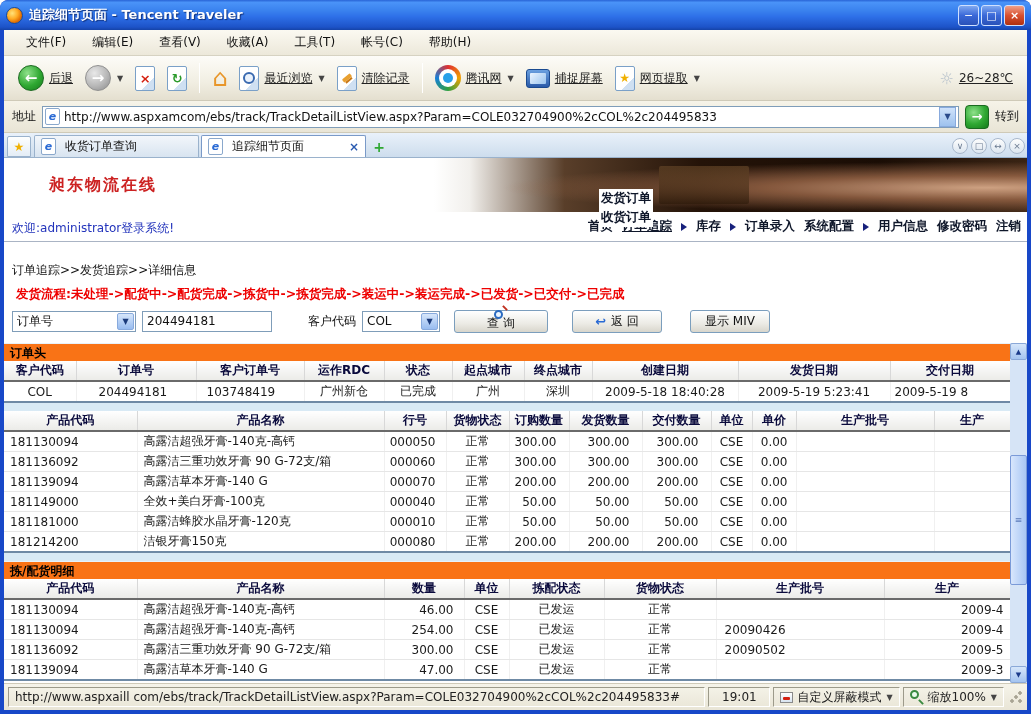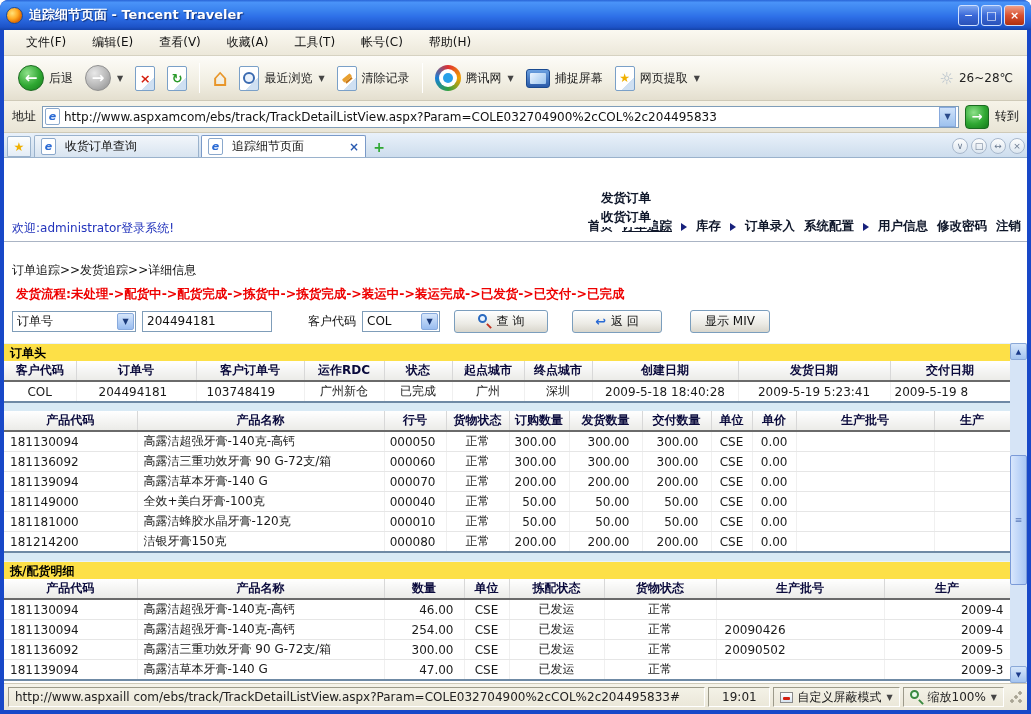--- a/index.html
+++ b/index.html
@@ -25,21 +25,21 @@
   .menubar { position:absolute; top:30px; left:4px; right:4px; height:26px;
     background:linear-gradient(180deg,#fbf9f1,#ece8da); border-bottom:1px solid #d6d2c2;
     display:flex; align-items:center; padding-left:10px; gap:2px; }
   .menu-item { font-size:12px; color:#111; padding:3px 12px; }
 
   
   .toolbar { position:absolute; top:56px; left:4px; right:4px; height:45px;
     background:linear-gradient(180deg,#fdfcf8 0%,#f1eee2 60%,#e4dfcf 100%); border-bottom:1px solid #cfcab8;
     display:flex; align-items:center; padding:0 8px; }
   .tb-item { display:flex; align-items:center; gap:5px; padding:3px 6px; border-radius:3px; }
-  .tb-label { font-size:12px; color:#222; white-space:nowrap; }
+  .tb-label { font-size:12px; color:#222; white-space:nowrap;text-decoration:underline; }
   .tb-sep { width:1px; height:30px; background:#cdc8b6; border-right:1px solid #fff; margin:0 6px; }
   .caret { font-size:8px; color:#444; margin-left:1px; }
   .circle-ic { width:26px; height:26px; border-radius:50%; display:flex; align-items:center; justify-content:center;
     color:#fff; font-size:15px; font-weight:bold; }
   .circle-ic.green { background:radial-gradient(circle at 35% 30%,#8ee08a,#2fa832 55%,#157a1a); border:1px solid #1a6a20; }
   .circle-ic.gray  { background:radial-gradient(circle at 35% 30%,#e8e8e8,#b8b8b8 55%,#8a8a8a); border:1px solid #909090; }
   .page-ic { position:relative; width:20px; height:25px; background:linear-gradient(135deg,#ffffff 70%,#cfe0f2 70%);
     border:1px solid #7aa0c8; border-radius:2px; display:flex; align-items:center; justify-content:center; }
   .page-ic .ov { font-size:13px; font-weight:bold; line-height:1; }
   .ov.red { color:#d42010; } .ov.green { color:#2a9a2a; } .ov.star { color:#f0b000; font-size:12px; }
@@ -130,21 +130,21 @@
   .xp-btn { height:23px; border:1px solid #7b9ebd; border-radius:3px; background:linear-gradient(180deg,#ffffff,#ecebe5 60%,#d8d6cc);
     display:flex; align-items:center; justify-content:center; gap:5px; font-size:12px; color:#111; padding:0 12px; }
   .mini-mag { position:relative; width:14px; height:14px; }
   .mini-mag .lens { position:absolute; top:0; left:0; width:9px; height:9px; border-radius:50%; border:2px solid #2a6ac0; background:#eaf4ff; }
   .mini-mag .handle { position:absolute; width:6px; height:2px; background:#c03020; bottom:1px; right:0; transform:rotate(45deg); }
   .ret-ic { color:#2a6ad4; font-size:13px; font-weight:bold; }
 
   
   .tables-region { position:absolute; top:185px; left:0; right:0; height:340px; display:flex; }
   .tables { flex:1; overflow:hidden; }
-  .section-band { height:18px; background:#fde047; border-top:1px solid #e8f2fa; font-size:12px; font-weight:bold; color:#000;
+  .section-band { height:18px; background:#f97316; border-top:1px solid #e8f2fa; font-size:12px; font-weight:bold; color:#000;
     padding:1px 0 0 6px; }
   .gap { height:8px; background:#d9eaf5; }
   table { border-collapse:collapse; table-layout:fixed; width:100%; font-size:12px; }
   th { background:linear-gradient(180deg,#ffffff,#ebebe8); color:#0a0a3c; font-weight:bold; height:20px;
     border-bottom:2px solid #6a6a6a; border-right:1px solid #d8d8d8; padding:1px 3px; text-align:center;
     white-space:nowrap; overflow:hidden; }
   td { height:19px; color:#1a1a1a; border-bottom:1px solid #e6e6e6; border-right:1px solid #f0f0f0;
     padding:1px 4px; text-align:center; white-space:nowrap; overflow:hidden; }
   .tbl { border-bottom:2px solid #6f8aa5; }
   
@@ -314,20 +314,26 @@
     <div class="tab-right">
       <div class="round-btn">∨</div>
       <div class="round-btn">□</div>
       <div class="round-btn">↔</div>
       <div class="round-btn">×</div>
     </div>
   </div>
 
   <div class="page">
 
+    <div class="banner">
+      <div class="banner-photo">
+          <div class="shelf"></div>
+        </div>
+      <span class="site-logo">昶东物流在线</span>
+    </div>
 
     <div class="welcome-row">
       <span class="welcome-text">欢迎:administrator登录系统!</span>
       <div class="topnav">
         <span class="nav-link">首页</span>
         <span class="nav-link current">订单追踪</span>
         <span class="nav-arrow"></span>
         <span class="nav-link">库存</span>
         <span class="nav-arrow"></span>
         <span class="nav-link">订单录入</span>
@@ -350,21 +356,21 @@
       <div class="xp-select" style="width:124px;">
         <span class="sel-text">订单号</span>
         <span class="sel-arrow">▼</span>
       </div>
       <input class="xp-input" style="width: 130px; margin-left: 6px;" value="204494181">
       <span class="fld-label" style="margin-left:36px;">客户代码</span>
       <div class="xp-select" style="width:78px;margin-left:6px;">
         <span class="sel-text">COL</span>
         <span class="sel-arrow">▼</span>
       </div>
-      <div class="xp-btn" style="margin-left:14px;width:94px;">
+      <div class="xp-btn" style="margin-left:14px;width:94px;flex-direction:column;">
         <span class="mini-mag">
             <span class="lens"></span>
             <span class="handle"></span>
           </span>
         <span>查 询</span>
       </div>
       <div class="xp-btn" style="margin-left:24px;width:90px;">
         <span class="ret-ic">↩</span>
         <span>返 回</span>
       </div>

